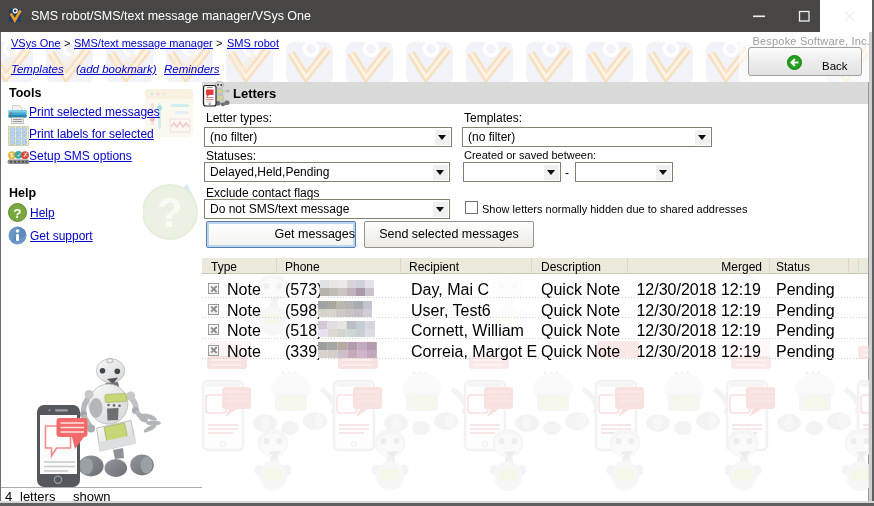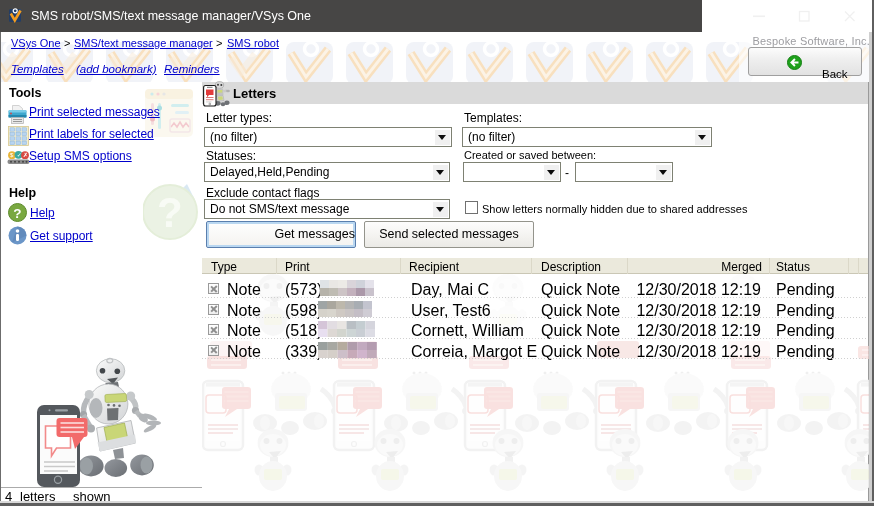--- a/index.html
+++ b/index.html
@@ -2,35 +2,35 @@
 <html><head>
 <meta charset="utf-8">
 <style>
 * { margin:0; padding:0; box-sizing:border-box; }
 html,body { width:874px; height:506px; overflow:hidden; background:#fff;
   font-family:"Liberation Sans", sans-serif; }
 #win { position:absolute; left:0; top:0; width:874px; height:506px; background:#fff; }
 .abs { position:absolute; }
 
 
-#titlebar { position:absolute; left:0; top:0; width:702px; height:32px; background:#474645; }
+#titlebar { position:absolute; left:0; top:0; width:820px; height:32px; background:#474645; }
 #title-text { position:absolute; left:31px; top:9px; color:#ffffff; font-size:12.5px; }
 
 
 #topstrip { position:absolute; left:1px; top:32px; width:871px; height:50px; background:#fff; }
 .crumb a, .bk a { color:#0000cc; text-decoration:underline; }
 #crumbs { position:absolute; left:0; top:5px; font-size:11px; color:#000; width:500px; height:14px; }
 #crumbs a, #crumbs span { position:absolute; top:0; }
 #bookmarks { position:absolute; left:0; top:31px; font-size:11.5px; font-style:italic; width:400px; height:14px; }
 #bookmarks a { position:absolute; top:0; }
 #bespoke { position:absolute; right:2px; top:3px; font-size:11px; color:#9d9da1; letter-spacing:0.2px; }
 #backbtn { position:absolute; left:747px; top:15px; width:114px; height:29px;
   border:1px solid #9f9f9f; border-radius:3px;
   background:linear-gradient(#fcfcfc,#eeeeee 45%,#e2e2e2); }
-#backbtn span { position:absolute; left:57px; top:20px; font-size:11.5px; color:#000;padding-left:16px; }
+#backbtn span { position:absolute; left:57px; top:12px; font-size:11.5px; color:#000;padding-left:16px; }
 
 
 #sidebar { position:absolute; left:1px; top:82px; width:200px; height:406px; background:#fff; }
 .sideheader { position:absolute; font-size:12.5px; font-weight:bold; color:#000; }
 .sidelink { position:absolute; font-size:12px; color:#0000cc; text-decoration:underline; }
 
 
 #rightpane { position:absolute; left:202px; top:82px; width:667px; height:419px; background:#fff;
   border-right:1px solid #9a9a9a; }
 #lettersbar { position:absolute; left:0; top:0; width:666px; height:22px; background:#dadada; }
@@ -451,21 +451,21 @@
         <use href="#wredtop" x="5" y="98" opacity="0.8"></use>
         <use href="#wredtop" x="136" y="98" opacity="0.8"></use>
         <use href="#wredtop" x="267" y="98" opacity="0.6"></use>
         <use href="#wredtop" x="529" y="98" opacity="0.6"></use>
         <use href="#wredtop" x="656" y="88" opacity="0.75"></use>
       </g>
     </svg>
 
     <div id="thead">
       <div class="th" style="left:9px">Type</div>
-      <div class="th" style="left:83px">Print</div>
+      <div class="th" style="left:83px">Phone</div>
       <div class="th" style="left:207px">Recipient</div>
       <div class="th" style="left:339px">Description</div>
       <div class="th" style="right:106px">Merged</div>
       <div class="th" style="left:574px">Status</div>
       <div class="tsep" style="left:74px"></div>
       <div class="tsep" style="left:198px"></div>
       <div class="tsep" style="left:329px"></div>
       <div class="tsep" style="left:425px"></div>
       <div class="tsep" style="left:567px"></div>
       <div class="tsep" style="left:646px"></div>

